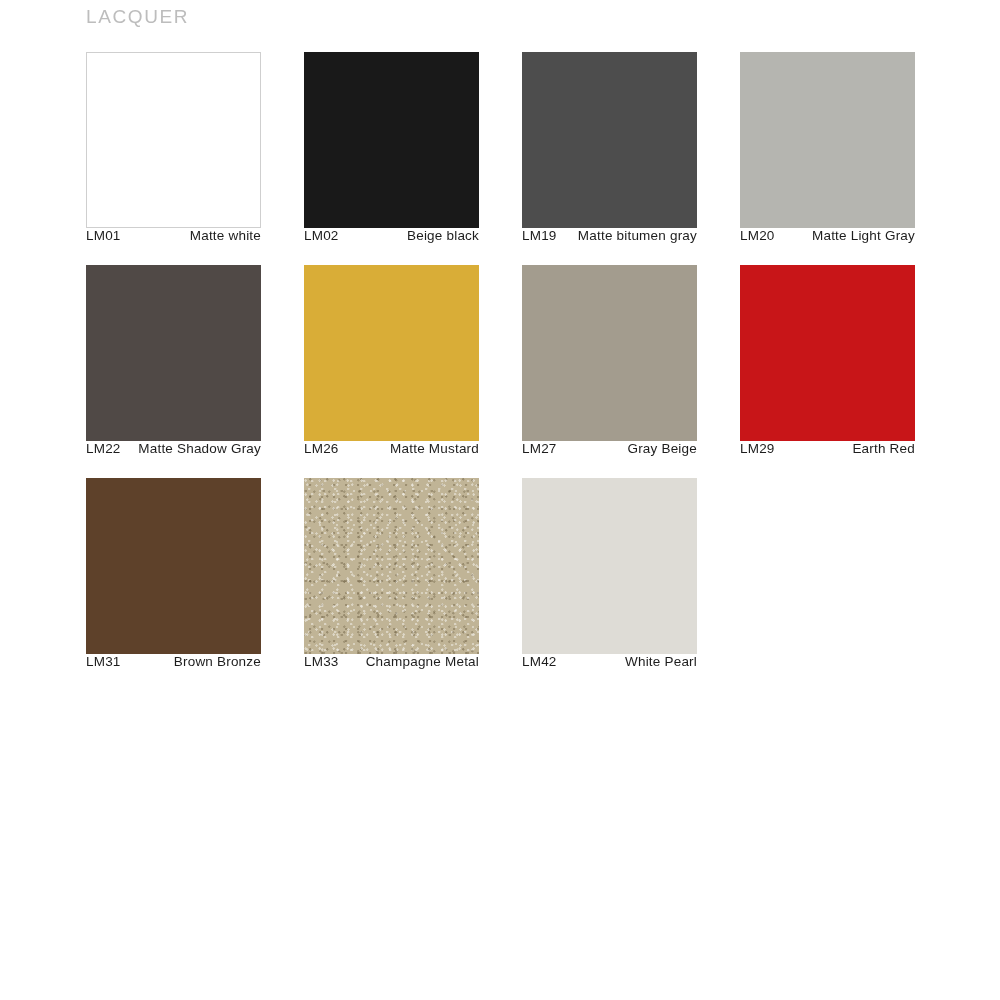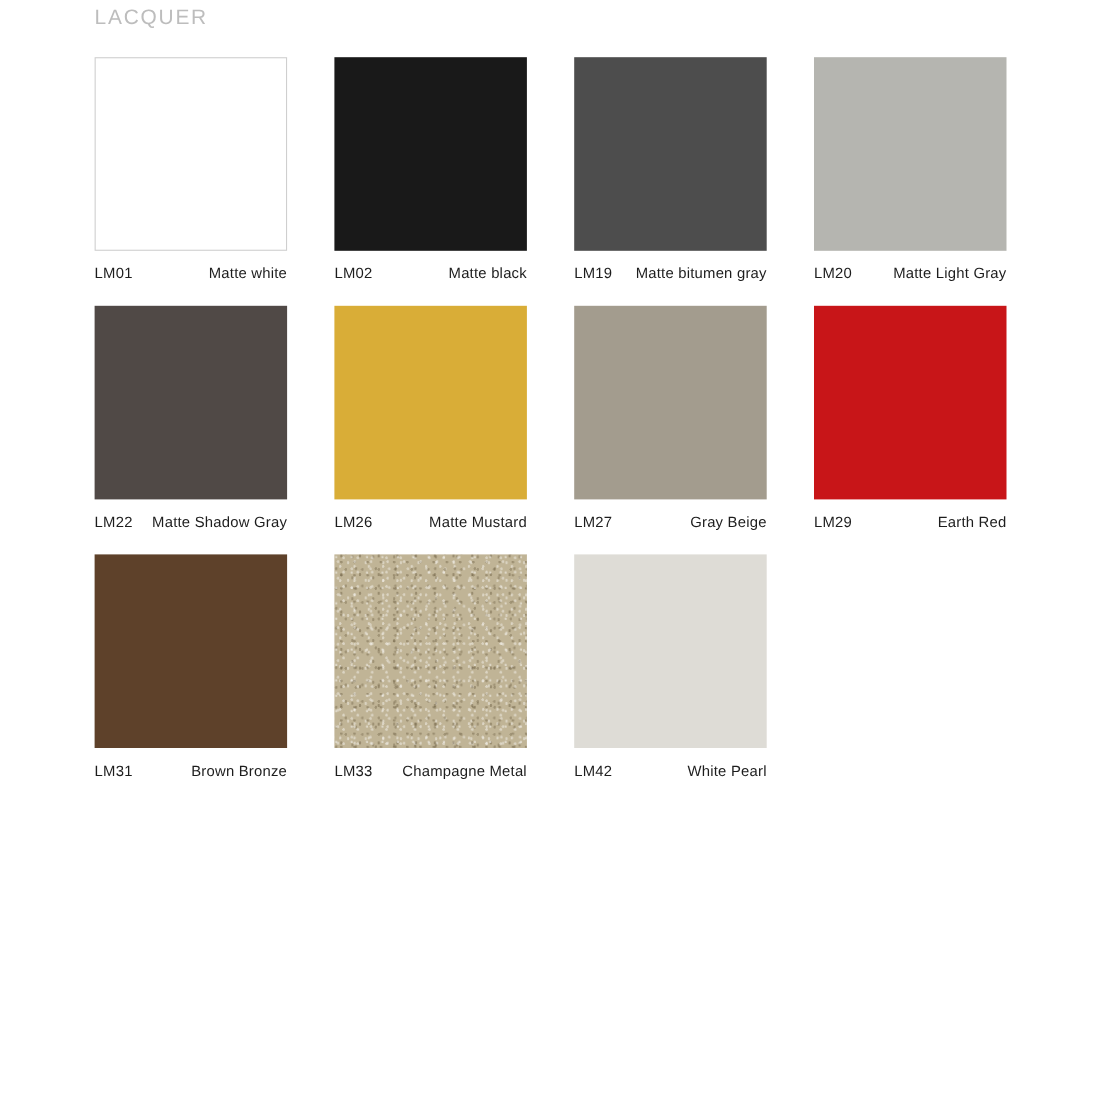--- a/index.html
+++ b/index.html
@@ -81,21 +81,20 @@
     background-size: 14px 14px, 17px 17px, 13px 13px, 19px 19px, 15px 15px,
                      12px 12px, 16px 16px, 18px 18px, 13px 13px, 15px 15px, 17px 17px;
     opacity: .85;
   }
 
   .swatch-caption {
     display: flex;
     justify-content: space-between;
     align-items: baseline;
     width: 175px;
-    margin-top: 13px;
     font-size: 13.5px;
     color: #1d1d1d;
     white-space: nowrap;
   }
 
   .swatch-code {
     letter-spacing: .2px;
   }
 
   .swatch-label {
@@ -114,21 +113,21 @@
         <div class="swatch-chip bordered" style="background: rgb(255, 255, 255);"></div>
         <div class="swatch-caption">
           <span class="swatch-code">LM01</span>
           <span class="swatch-label">Matte white</span>
         </div>
       </div>
       <div class="swatch-cell">
         <div class="swatch-chip" style="background: rgb(25, 25, 25);"></div>
         <div class="swatch-caption">
           <span class="swatch-code">LM02</span>
-          <span class="swatch-label">Matte black</span>
+          <span class="swatch-label">Beige black</span>
         </div>
       </div>
       <div class="swatch-cell">
         <div class="swatch-chip" style="background: rgb(77, 77, 77);"></div>
         <div class="swatch-caption">
           <span class="swatch-code">LM19</span>
           <span class="swatch-label">Matte bitumen gray</span>
         </div>
       </div>
       <div class="swatch-cell">

